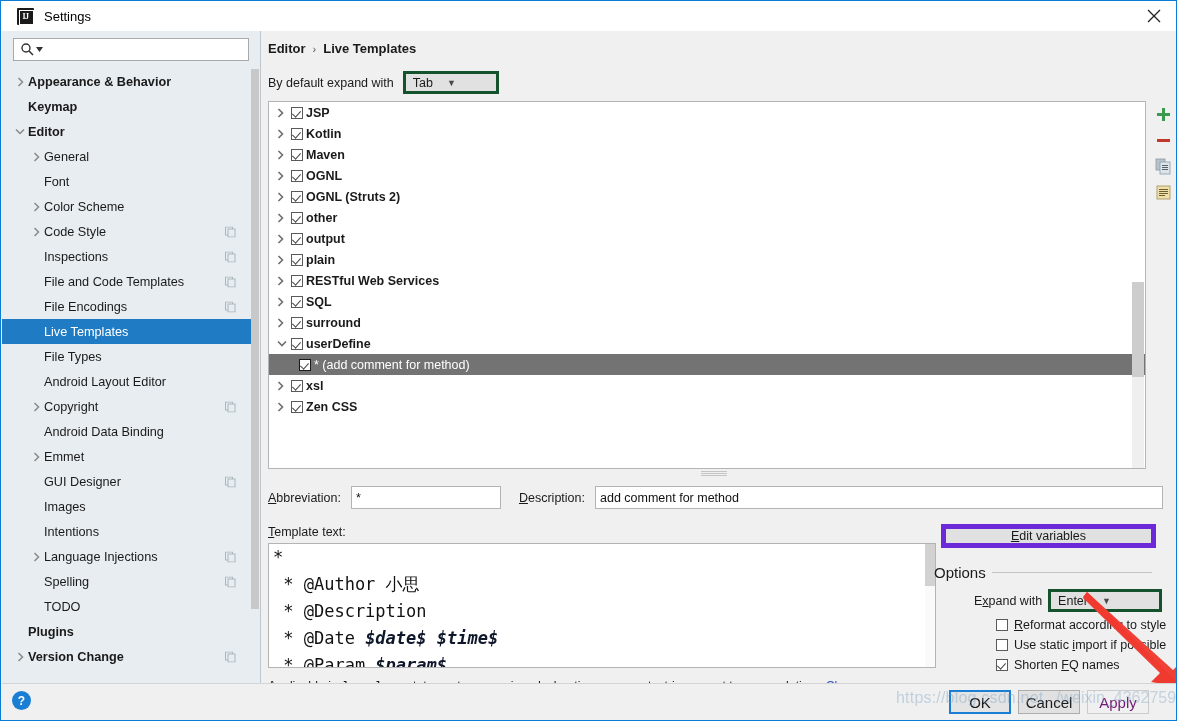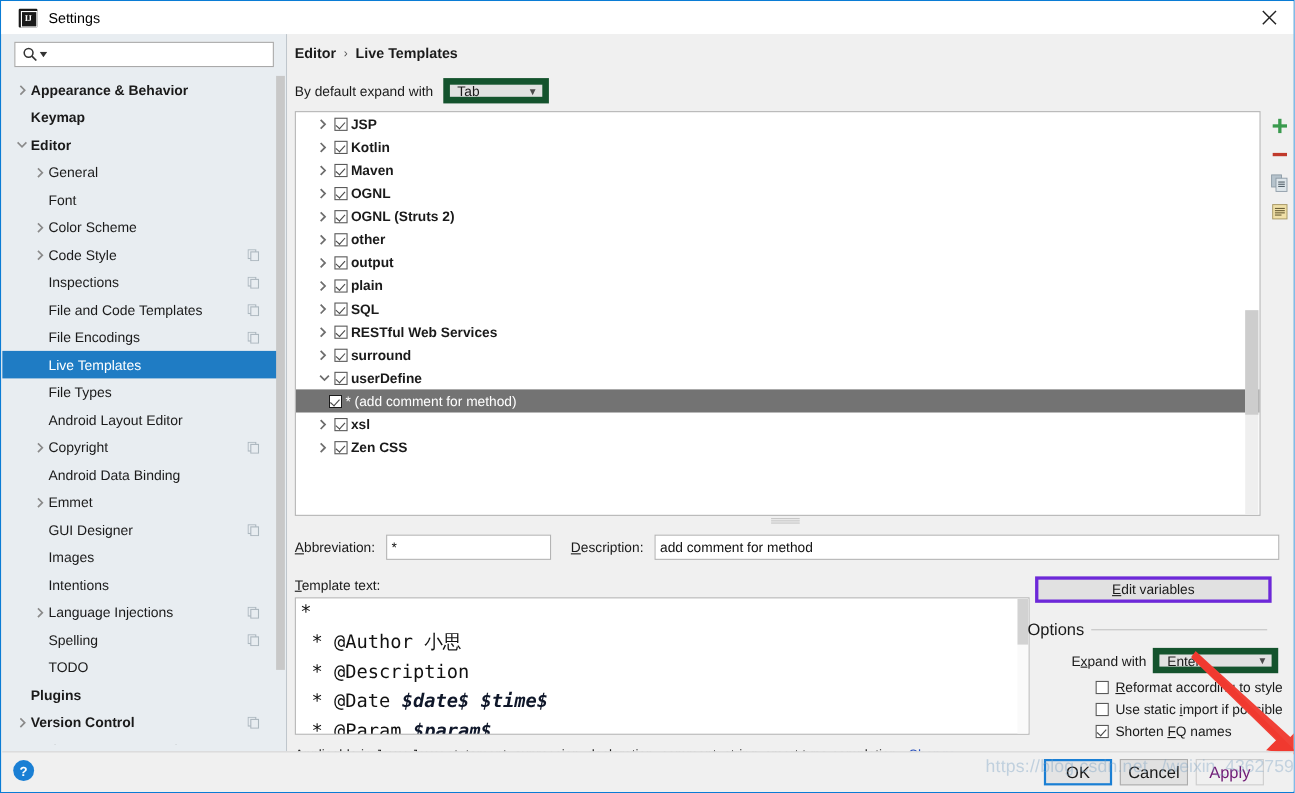--- a/index.html
+++ b/index.html
@@ -144,42 +144,41 @@
   }
   #breadcrumb .sep { font-weight: normal; color: #555; font-size: 11px; }
 
   #expand-row {
     position: absolute; left: 7px; top: 40px;
     display: flex; align-items: center; gap: 9px;
   }
   .combo {
     height: 23px;
     background: #e1e1e1;
-    border: 6px solid #14532d;
+    border: 3px solid #14532d;
     display: flex; align-items: center;
     padding: 0 4px 0 7px;
     font-size: 12.5px;
     cursor: default;
-    justify-content: space-between;
   }
   .combo .cv { margin-right: 14px; }
   .combo .chev { color: #4a4a4a; font-size: 9px; }
 
   
   #tpl-box {
     position: absolute; left: 7px; top: 70px;
     width: 878px; height: 368px;
     background: #ffffff;
     border: 1px solid #b4b4b4;
     overflow: hidden;
   }
   .trow {
     display: flex; align-items: center;
     height: 21px;
-    padding-left: 21px;
+    padding-left: 8px;
     white-space: nowrap;
     cursor: default;
   }
   .trow .tarrow {
     width: 14px; flex: none;
     color: #6e6e6e; font-size: 11px;
     display: flex; align-items: center;
   }
   .trow.child { padding-left: 30px; }
   .cbx {
@@ -285,21 +284,21 @@
     position: absolute; left: 0; top: 0;
     width: 10px; height: 42px;
     background: #d2d2d2;
   }
 
   
   #edit-vars {
     position: absolute; left: 680px; top: 493px;
     width: 215px; height: 24px;
     background: #e1e1e1;
-    border: 3px solid #6d28d9;
+    border: 5px solid #6d28d9;
     display: flex; align-items: center; justify-content: center;
     font-size: 12.5px; cursor: default;
   }
   #options-head {
     position: absolute; left: 673px; top: 533px;
     width: 218px;
     display: flex; align-items: center; gap: 6px;
     font-size: 15px;
   }
   #options-head .rule {
@@ -579,21 +578,21 @@
         <div class="node lvl0">
           <span class="arrow blank"></span>
           <span class="nlabel">Plugins</span>
         </div>
         <div class="node lvl0">
           <span class="arrow">
             <svg width="7" height="10" viewBox="0 0 7 10">
               <polyline points="1.5,1 5.5,5 1.5,9" fill="none" stroke="#8a8a8a" stroke-width="1.5"></polyline>
             </svg>
           </span>
-          <span class="nlabel">Version Control</span>
+          <span class="nlabel">Version Change</span>
           <svg class="copy-ic" width="11" height="11" viewBox="0 0 11 11">
             <rect x="0.5" y="0.5" width="7" height="8" fill="none" stroke="#7b8b96"></rect>
             <rect x="3" y="2.5" width="7" height="8" fill="#e8edf1" stroke="#7b8b96"></rect>
           </svg>
         </div>
         <div class="node lvl0">
           <span class="arrow">
             <svg width="7" height="10" viewBox="0 0 7 10">
               <polyline points="1.5,1 5.5,5 1.5,9" fill="none" stroke="#8a8a8a" stroke-width="1.5"></polyline>
             </svg>
@@ -697,30 +696,30 @@
             <span class="cbx checked"></span>
             <span class="tlabel">plain</span>
           </div>
           <div class="trow">
             <span class="tarrow">
               <svg width="7" height="10" viewBox="0 0 7 10">
                 <polyline points="1.5,1 5.5,5 1.5,9" fill="none" stroke="#6e6e6e" stroke-width="1.6"></polyline>
               </svg>
             </span>
             <span class="cbx checked"></span>
+            <span class="tlabel">RESTful Web Services</span>
+          </div>
+          <div class="trow">
+            <span class="tarrow">
+              <svg width="7" height="10" viewBox="0 0 7 10">
+                <polyline points="1.5,1 5.5,5 1.5,9" fill="none" stroke="#6e6e6e" stroke-width="1.6"></polyline>
+              </svg>
+            </span>
+            <span class="cbx checked"></span>
             <span class="tlabel">SQL</span>
-          </div>
-          <div class="trow">
-            <span class="tarrow">
-              <svg width="7" height="10" viewBox="0 0 7 10">
-                <polyline points="1.5,1 5.5,5 1.5,9" fill="none" stroke="#6e6e6e" stroke-width="1.6"></polyline>
-              </svg>
-            </span>
-            <span class="cbx checked"></span>
-            <span class="tlabel">RESTful Web Services</span>
           </div>
           <div class="trow">
             <span class="tarrow">
               <svg width="7" height="10" viewBox="0 0 7 10">
                 <polyline points="1.5,1 5.5,5 1.5,9" fill="none" stroke="#6e6e6e" stroke-width="1.6"></polyline>
               </svg>
             </span>
             <span class="cbx checked"></span>
             <span class="tlabel">surround</span>
           </div>

